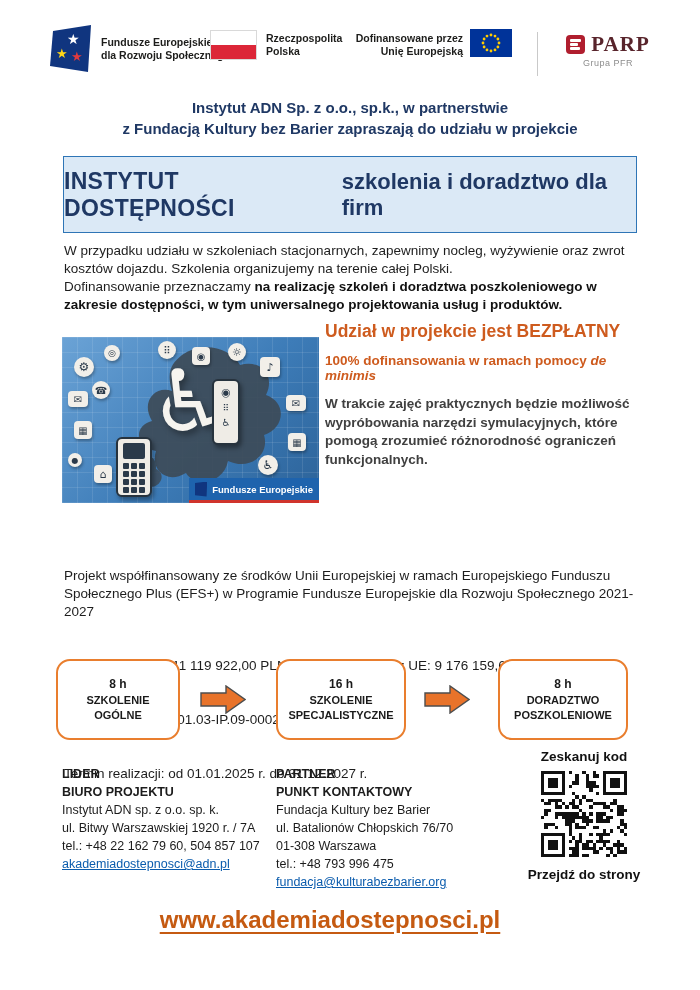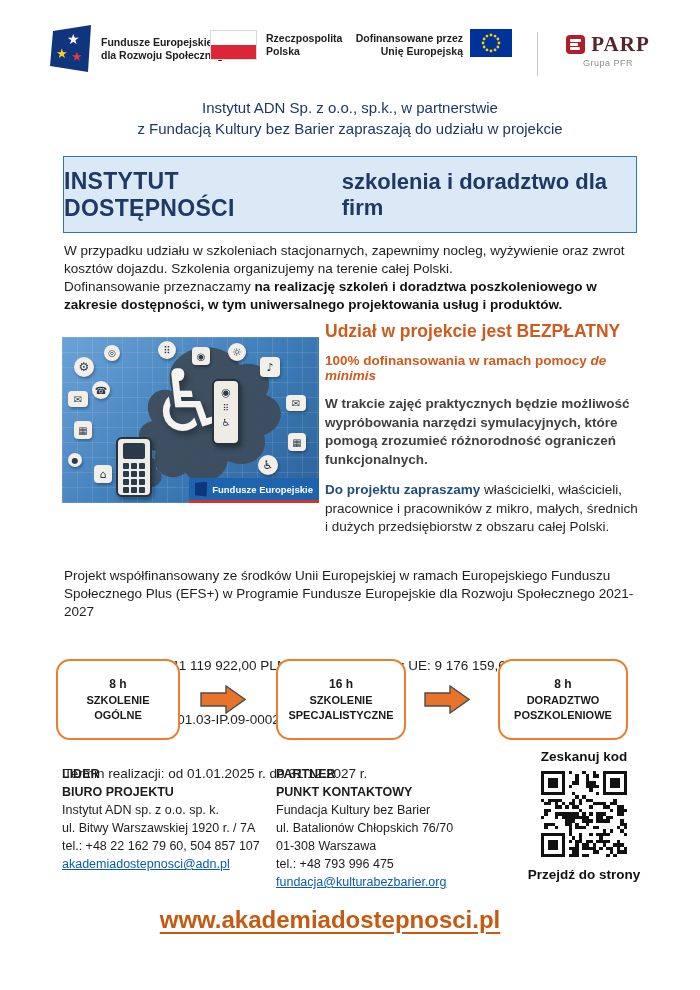--- a/index.html
+++ b/index.html
@@ -23,21 +23,21 @@
   .eu-flag { left:470px; top:11px; }
   .vdiv { left:537px; top:14px; width:1px; height:44px; background:#c9c9c9; }
   .parp { left:562px; top:14px; width:92px; text-align:center; }
   .parp-row { display:flex; align-items:center; justify-content:center; gap:6px; }
   .parp-sq { width:19px; height:19px; background:#b01e2e; border-radius:4px; position:relative; }
   .parp-sq i { position:absolute; left:4px; height:2.5px; background:#fff; border-radius:1px; }
   .parp-name { font-family:"Liberation Serif","DejaVu Serif",serif; font-size:21px; font-weight:bold; color:#58242b; letter-spacing:1px; }
   .parp-sub { font-size:9px; color:#8d8d8d; margin-top:1px; letter-spacing:.5px; }
 
   
-  .intro { top:97px; left:0; width:700px; text-align:center; font-size:15px; font-weight:normal; color:#1f3864; line-height:21px; }
+  .intro { top:97px; left:0; width:700px; text-align:center; font-size:15px; font-weight:bold; color:#1f3864; line-height:21px; }
   .title-box { left:63px; top:156px; width:574px; height:77px; background:#dbe9f6; border:1px solid #2e75b6;
                display:flex; align-items:center; justify-content:center; gap:3px; }
   .title-box .l1 { font-size:23px; font-weight:bold; color:#1f3864; letter-spacing:.3px; }
   .title-box .l2 { font-size:22px; font-weight:bold; color:#1f3864; }
 
   
   .desc { left:64px; top:242px; width:578px; font-size:13.5px; line-height:18px; color:#1d1d1d; }
   .desc b { color:#111; }
 
   
@@ -236,23 +236,20 @@
     <span>Fundusze Europejskie</span>
   </div>
 </div>
 
 <div class="abs rightcol">
   <div class="headline">Udział w projekcie jest BEZPŁATNY</div>
   <div class="subline">
     <span>100% dofinansowania w ramach pomocy </span><i>de minimis</i>
   </div>
   <div class="rc-p1">W trakcie zajęć praktycznych będzie możliwość wypróbowania narzędzi symulacyjnych, które pomogą zrozumieć różnorodność ograniczeń funkcjonalnych.</div>
-  <div class="rc-p2">
-    <b>Do projektu zapraszamy</b><span> właścicielki, właścicieli, pracownice i pracowników z mikro, małych, średnich i dużych przedsiębiorstw z obszaru całej Polski.</span>
-  </div>
 </div>
 
 <div class="abs financing">
   <div>Projekt współfinansowany ze środków Unii Europejskiej w ramach Europejskiego Funduszu Społecznego Plus (EFS+) w Programie Fundusze Europejskie dla Rozwoju Społecznego 2021-2027</div>
   <div>Wartość projektu: 11 119 922,00 PLN.  Dofinansowanie z UE: 9 176 159,63 PLN</div>
   <div>Nr projektu: FERS.01.03-IP.09-0002/24</div>
   <div>Termin realizacji: od 01.01.2025 r. do 31.12.2027 r.</div>
 </div>
 
 <div class="abs stepbox step1">

